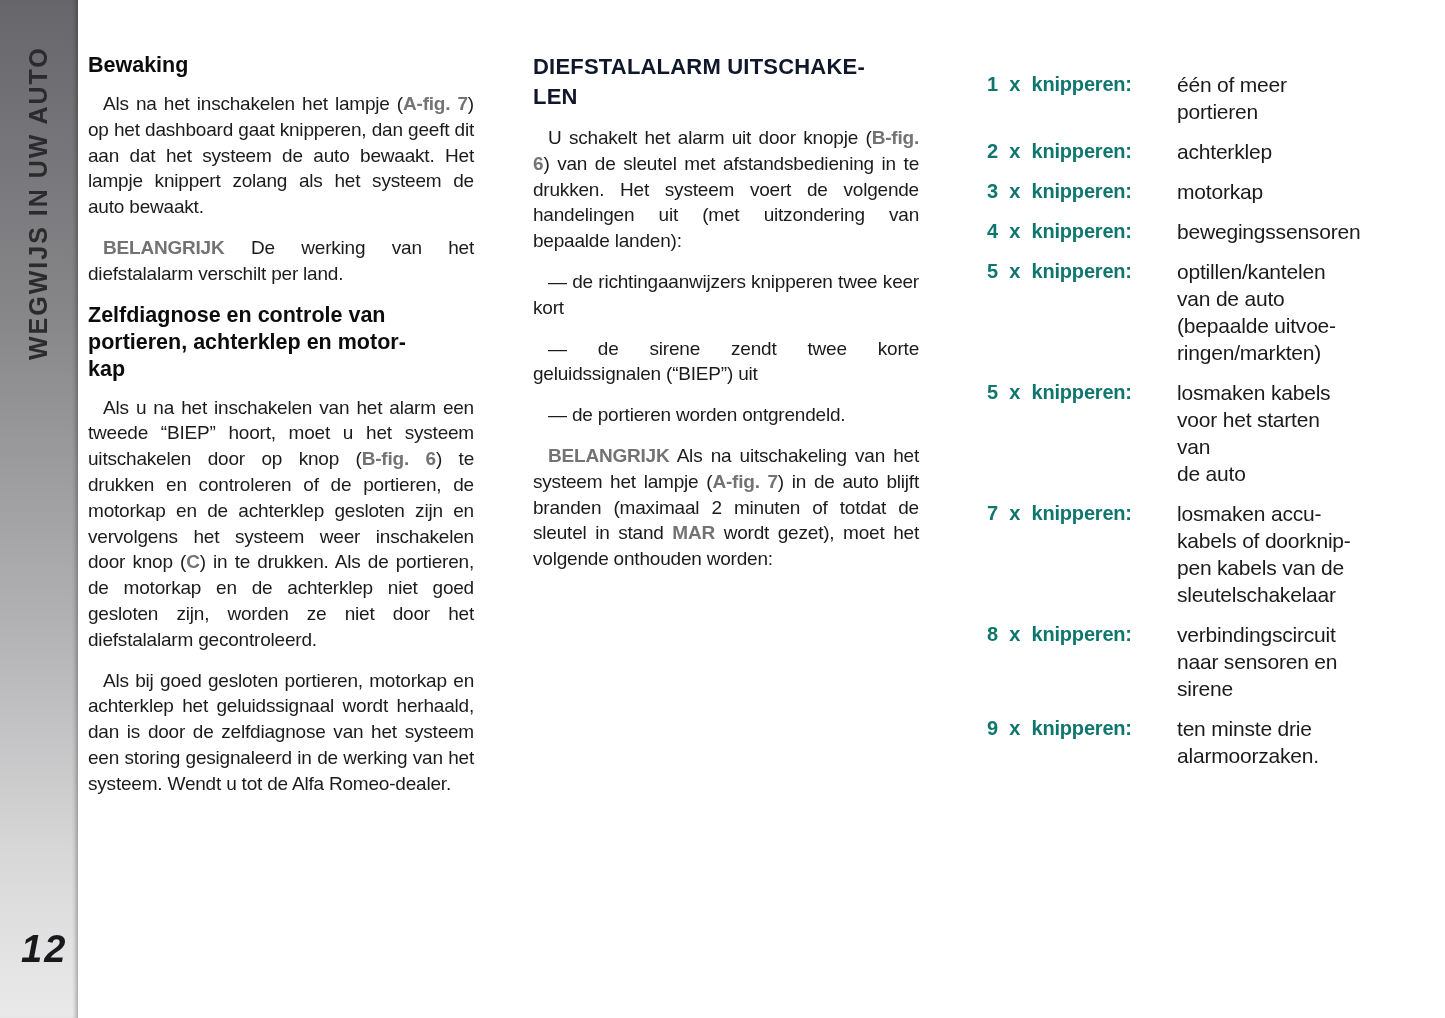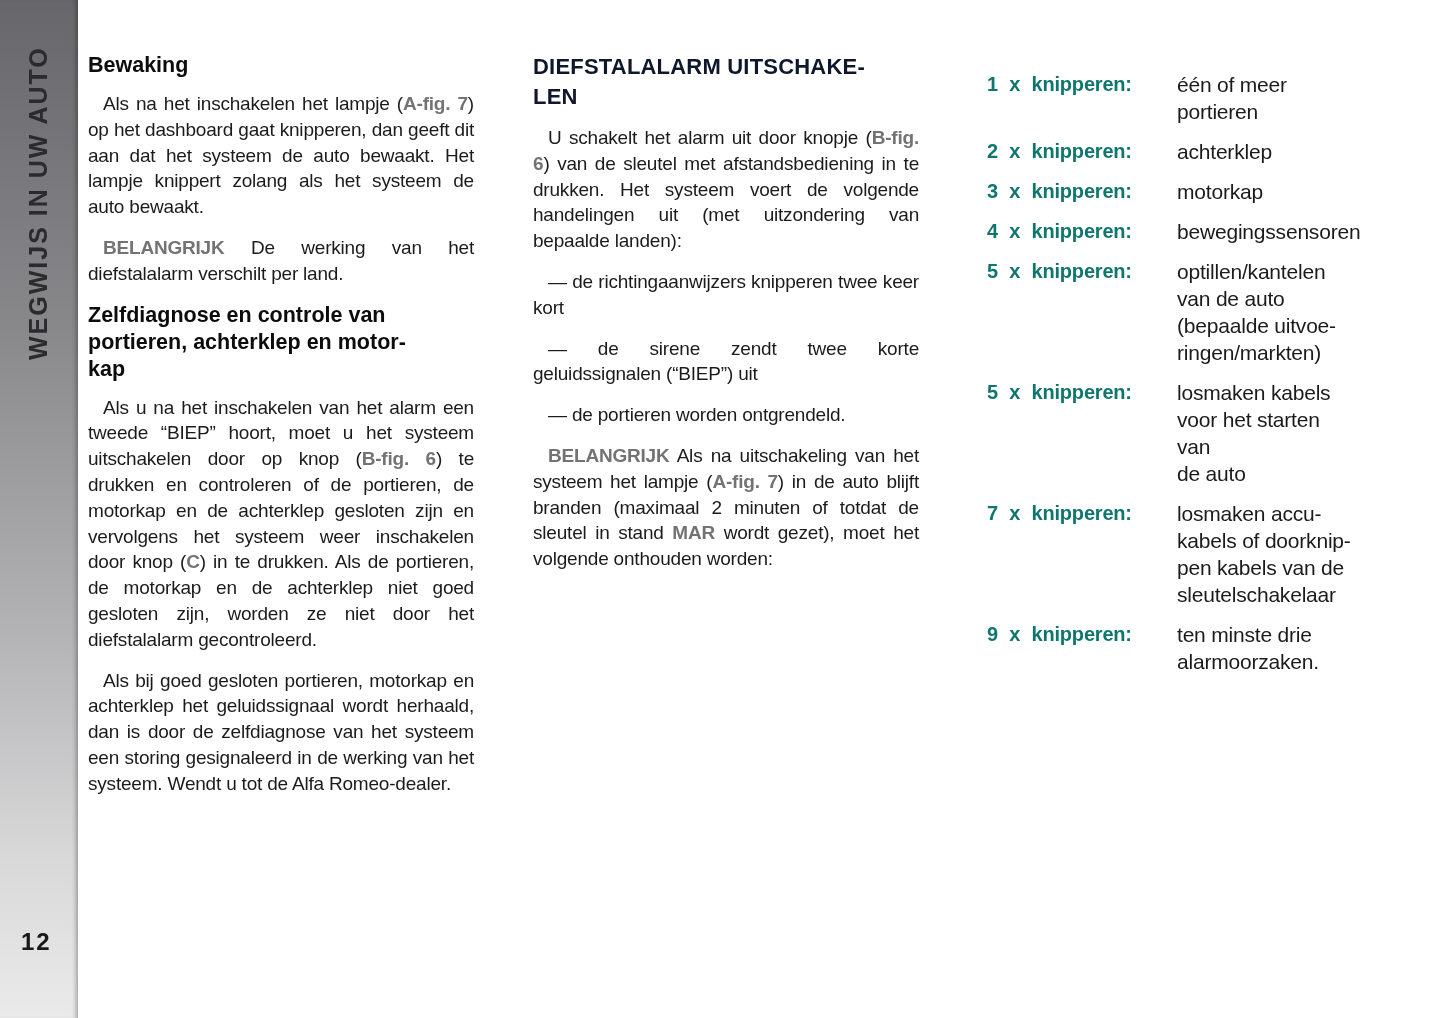--- a/index.html
+++ b/index.html
@@ -21,21 +21,21 @@
   }
   .sidebar-label {
     position: absolute; left: 8px; top: 48px; height: 310px; width: 60px;
     writing-mode: vertical-rl; transform: rotate(180deg);
     display: flex; align-items: center; justify-content: center;
     font-weight: bold; font-size: 25px; letter-spacing: 2px;
     color: #2b2b2e; white-space: nowrap;
   }
   .page-number {
     position: absolute; left: 21px; top: 928px;
-    font-size: 24px; font-weight: bold; letter-spacing: 2px; color: #19191b;
+    font-size: 38px; font-weight: bold; letter-spacing: 2px; color: #19191b; font-style: italic;
   }
 
   
   .col { position: absolute; top: 52px; }
   .col-1 { left: 88px;  width: 386px; }
   .col-2 { left: 533px; width: 386px; }
   .col-3 { left: 968px; width: 387px; }
 
   .h-sub {
     font-size: 21.5px; font-weight: bold; color: #0c0c0e;
@@ -133,20 +133,26 @@
 de auto</div>
       </div>
       <div class="alarm-row">
         <div class="alarm-label">7 x knipperen:</div>
         <div class="alarm-desc">losmaken accu-
 kabels of doorknip-
 pen kabels van de
 sleutelschakelaar</div>
       </div>
       <div class="alarm-row">
+        <div class="alarm-label">8 x knipperen:</div>
+        <div class="alarm-desc">verbindingscircuit
+naar sensoren en
+sirene</div>
+      </div>
+      <div class="alarm-row">
         <div class="alarm-label">9 x knipperen:</div>
         <div class="alarm-desc">ten minste drie
 alarmoorzaken.</div>
       </div>
     </div>
   </div>
 
 </div>
 
 </body></html>

